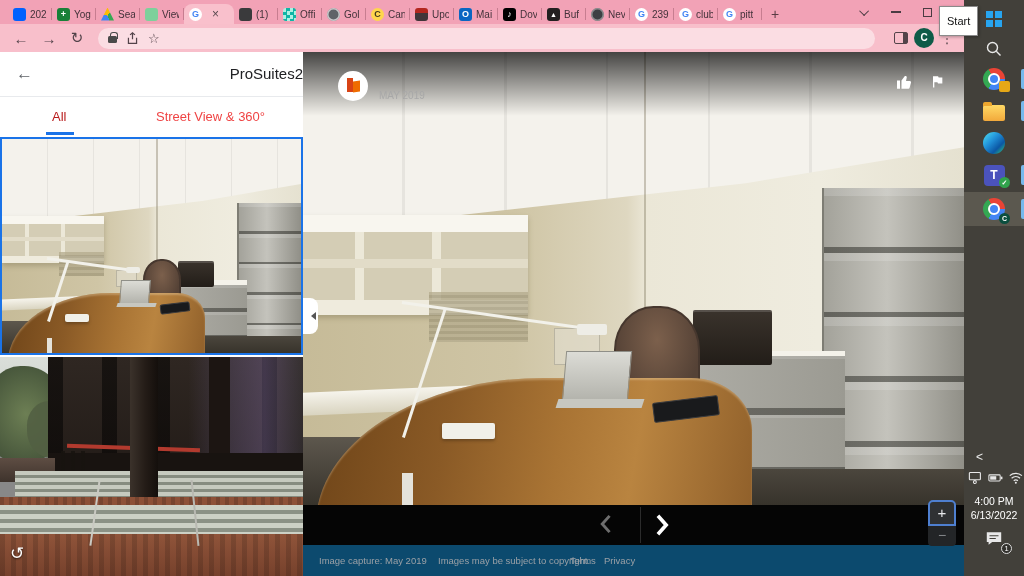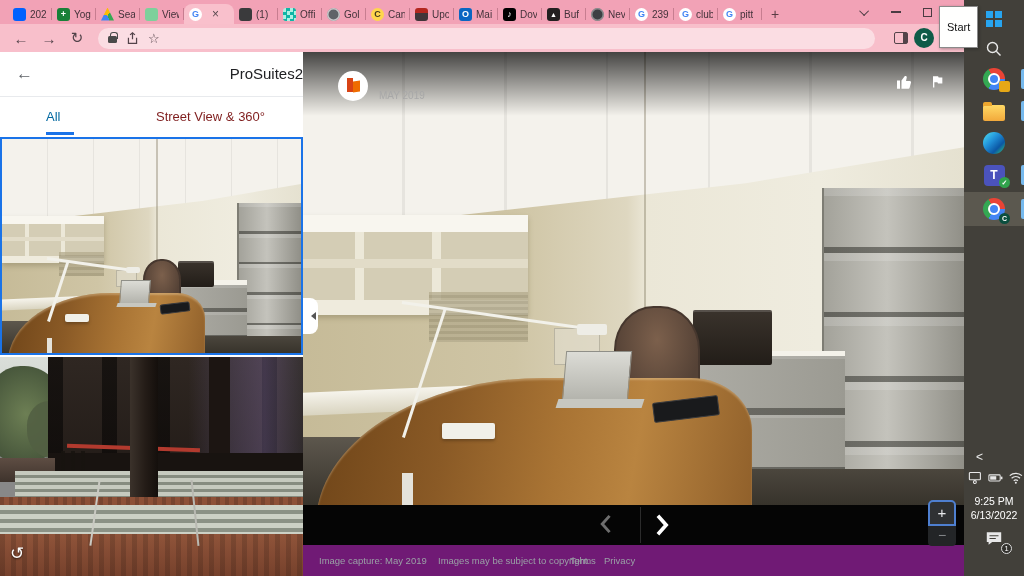--- a/index.html
+++ b/index.html
@@ -50,22 +50,22 @@
   #avatar { width:20px; height:20px; border-radius:50%; background:#0e5b48; color:#fff; font-size:10px; font-weight:bold; text-align:center; line-height:20px; flex:none; }
   .menu-dots { font-size:13px; color:#53434a; width:14px; text-align:center; }
 
   
   #panel { position:absolute; left:0; top:52px; width:303px; height:524px; background:#fff; }
   #panel-header { position:absolute; left:0; top:0; width:100%; height:45px; border-bottom:1px solid #e8eaed; }
   #panel-back { position:absolute; left:16px; top:12px; font-size:17px; color:#5f6368; }
   #panel-title { position:absolute; left:0; top:13px; width:100%; text-align:right; font-size:15px; color:#202124; }
   #panel-tabs { position:absolute; left:0; top:46px; width:100%; height:37px; }
   .ptab { position:absolute; top:11px; font-size:13px; }
-  #pt-all { left:46px; color:#0369a1;text-align:center; }
-  #pt-street { left:156px; color:#7f1d1d; }
+  #pt-all { left:52px; color:#b91c1c;text-align:center; }
+  #pt-street { left:156px; color:#ef4444; }
   #pt-underline { position:absolute; left:46px; bottom:0; width:28px; height:3px; background:#1a73e8; }
   .thumb { position:absolute; left:0; width:303px; overflow:hidden; background:#888; }
   #thumb1 { top:85px; height:218px; border:2px solid #1a73e8; }
   #thumb2 { top:305px; height:219px; }
   .rot360 { position:absolute; left:10px; bottom:12px; font-size:17px; color:#fff; text-shadow:0 1px 2px rgba(0,0,0,.7); z-index:5; }
 
   
   #viewer { position:absolute; left:303px; top:52px; width:661px; height:524px; background:#000; }
   #photo { position:absolute; left:0; top:0; width:661px; height:453px; overflow:hidden; }
   #photo-grad { position:absolute; left:0; top:0; width:100%; height:64px; background:linear-gradient(rgba(0,0,0,.72), rgba(0,0,0,0)); z-index:4; }
@@ -75,21 +75,21 @@
   #ph-author { position:absolute; left:76px; top:20px; font-size:13px; color:#fff; z-index:5; }
   #ph-date { position:absolute; left:76px; top:38px; font-size:10px; color:#a8a8a8; z-index:5;text-align:right; }
   .ph-act { position:absolute; top:21px; z-index:5; }
   #ph-like { left:592px; } #ph-flag { left:626px; }
   #collapse-tab { position:absolute; left:0; top:246px; width:15px; height:36px; background:#fff; border-radius:0 8px 8px 0; z-index:6; }
   #collapse-tab::before { content:""; position:absolute; left:4px; top:14px; border:4px solid transparent; border-right:5px solid #555; }
   #vbottom { position:absolute; left:0; top:453px; width:661px; height:40px; background:#050505; }
   #vb-div { position:absolute; left:337px; top:2px; width:1px; height:36px; background:#2b2b2b; }
   .navarrow { position:absolute; top:9px; }
   #nav-prev { left:296px; } #nav-next { left:352px; }
-  #caption { position:absolute; left:0; top:493px; width:661px; height:31px; background:#701a75; font-size:9.5px; color:#9aa0a6; }
+  #caption { position:absolute; left:0; top:493px; width:661px; height:31px; background:#0c4a6e; font-size:9.5px; color:#9aa0a6; }
   #caption span { position:absolute; top:10px; white-space:nowrap; }
   #cap-capture { left:16px; } #cap-copy { left:135px; } #cap-terms { left:267px; } #cap-privacy { left:301px; }
   #zoomctl { position:absolute; left:625px; top:448px; width:28px; z-index:8; }
   #zoom-in { width:28px; height:26px; background:#2f3133; border:2px solid #4e7fd0; border-radius:5px 5px 0 0; color:#e8eaed; font-size:15px; text-align:center; line-height:22px; }
   #zoom-out { width:28px; height:20px; background:#232527; border-radius:0 0 4px 4px; color:#85888c; font-size:14px; text-align:center; line-height:18px; }
 
   
   .scene-fill { position:absolute; left:0; top:0; width:100%; height:100%; overflow:hidden; }
   .scene-fill > div { position:absolute; }
   
@@ -179,21 +179,21 @@
   .ic-teams { width:21px; height:21px; border-radius:4px; background:#4b53bc; color:#fff; font-size:12px; font-weight:bold; text-align:center; line-height:21px; position:relative; }
   .badge-check { background:#31a24c; font-size:7px; }
   #tb-tray-chevron { top:450px; height:14px; justify-content:flex-start; padding-left:12px; color:#eee; font-size:12px; }
   #tb-tray { top:468px; height:18px; justify-content:flex-start; padding-left:4px; gap:5px; }
   #tb-time { top:494px; height:13px; color:#fff; font-size:10.5px; }
   #tb-date { top:508px; height:13px; color:#fff; font-size:10.5px; }
   #tb-action { top:530px; height:24px; position:absolute; left:0; width:60px; display:flex; justify-content:center; }
   .ac-badge { position:absolute; right:12px; bottom:0; width:11px; height:11px; border:1px solid #ddd; border-radius:50%; color:#fff; font-size:7.5px; text-align:center; line-height:10px; background:rgba(40,40,36,.6); }
 
   
-  #tooltip-start { position:absolute; left:939px; top:6px; background:#fffffe; border:1px solid #8a8a8a; color:#111; font-size:11px; padding:14px 7px; z-index:60; box-shadow:1px 1px 3px rgba(0,0,0,.3); }
+  #tooltip-start { position:absolute; left:939px; top:6px; background:#fffffe; border:1px solid #8a8a8a; color:#111; font-size:11px; padding:8px 7px; z-index:60; box-shadow:1px 1px 3px rgba(0,0,0,.3); }
 </style>
 </head>
 <body>
 
 <div id="browser">
 
   <div id="tabstrip">
     <div class="tab">
         <span class="fav" data-icon="dropbox"></span>
         <span class="tab-label">202</span>
@@ -460,21 +460,21 @@
     <svg width="16" height="15" viewBox="0 0 18 16">
         <rect x="1" y="5" width="13" height="7" rx="1" stroke="#e8e8e8" stroke-width="1.2" fill="none"></rect>
         <rect x="14.6" y="7" width="2" height="3" fill="#e8e8e8"></rect>
         <rect x="2.5" y="6.5" width="7" height="4" fill="#e8e8e8"></rect>
       </svg>
     <svg width="16" height="15" viewBox="0 0 16 16">
         <path d="M1.5 6a10 10 0 0 1 13 0M3.5 8.8a7 7 0 0 1 9 0M5.8 11.4a3.5 3.5 0 0 1 4.4 0" stroke="#e8e8e8" stroke-width="1.3" fill="none"></path>
         <circle cx="8" cy="13.6" r="1.1" fill="#e8e8e8"></circle>
       </svg>
   </div>
-  <div class="tb-item" id="tb-time">9:25 PM</div>
+  <div class="tb-item" id="tb-time">4:00 PM</div>
   <div class="tb-item" id="tb-date">6/13/2022</div>
   <div id="tb-action">
     <svg width="18" height="17" viewBox="0 0 20 18">
         <path d="M2 2h16v11H8l-4 3v-3H2z" fill="#e8e8e8"></path>
         <path d="M5 6h10M5 9h7" stroke="#42403a" stroke-width="1.2"></path>
       </svg>
     <span class="ac-badge">1</span>
   </div>
 </div>
 

